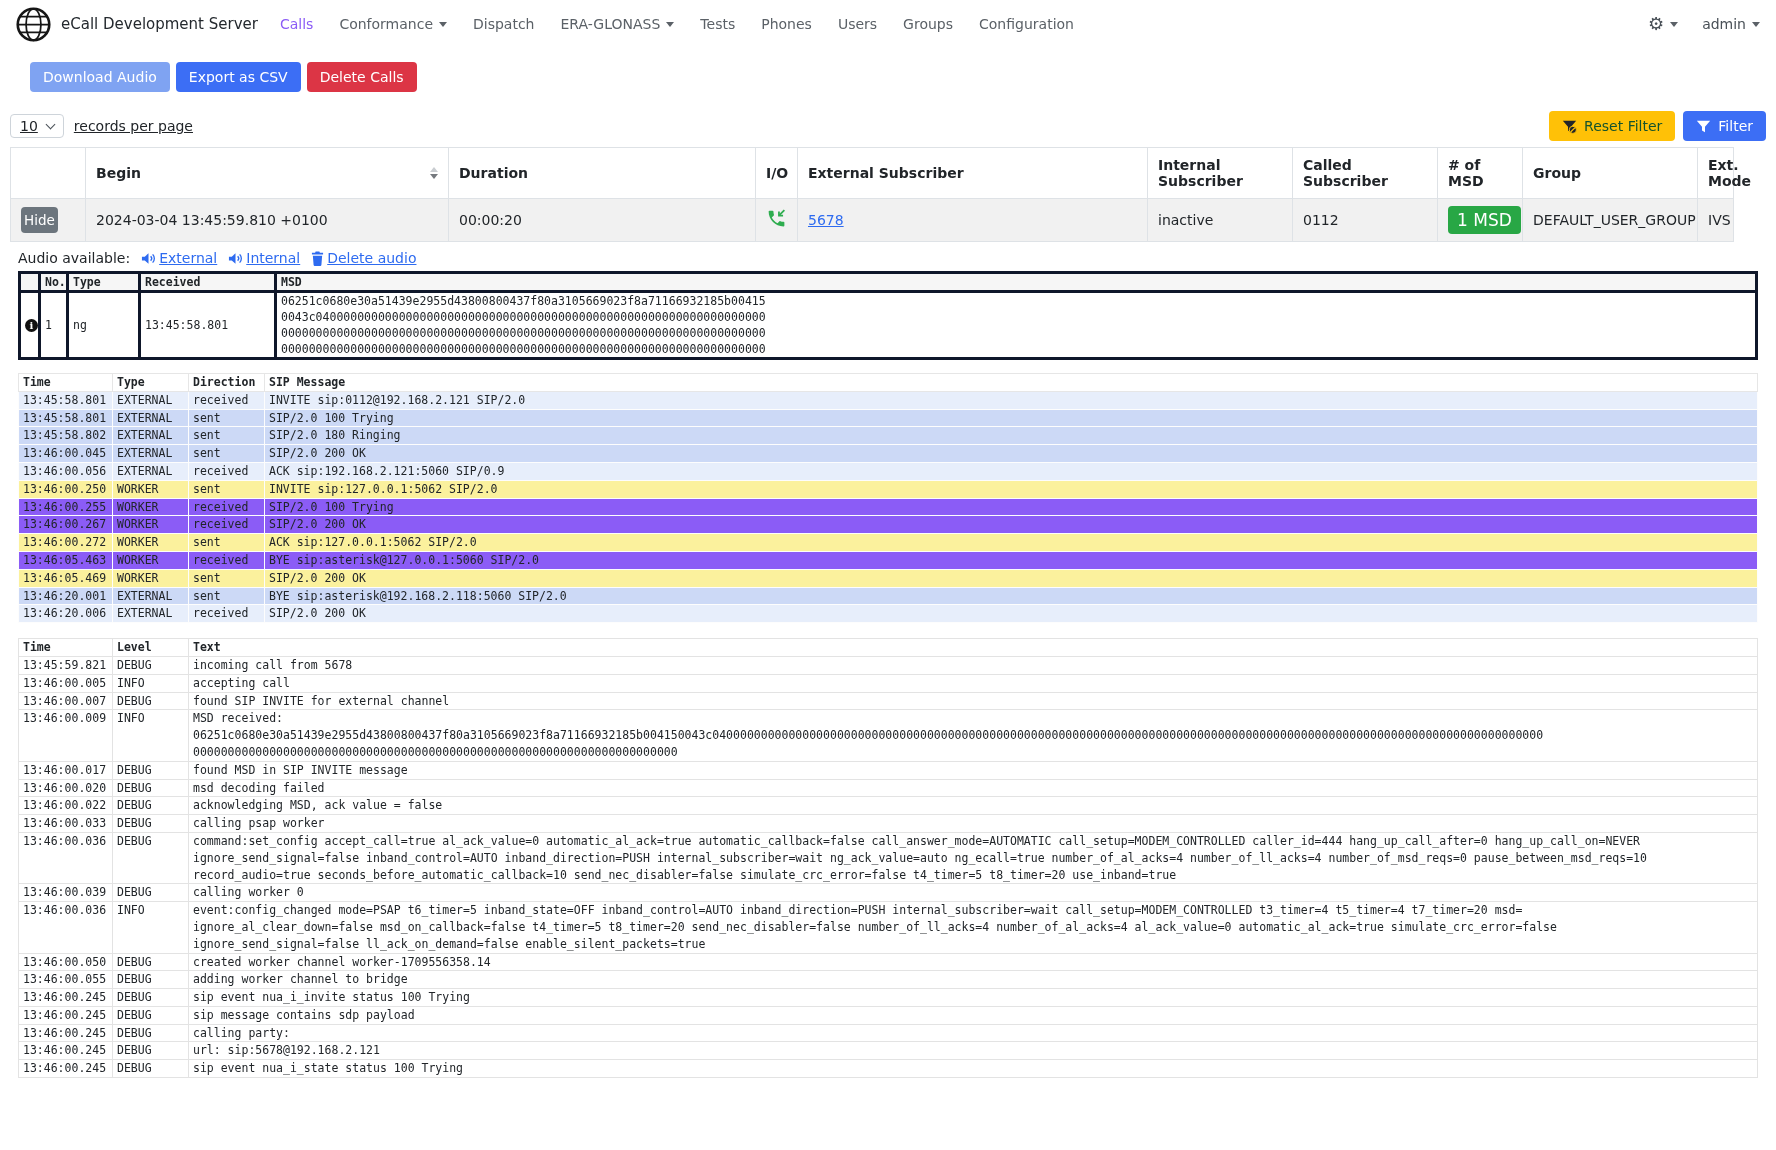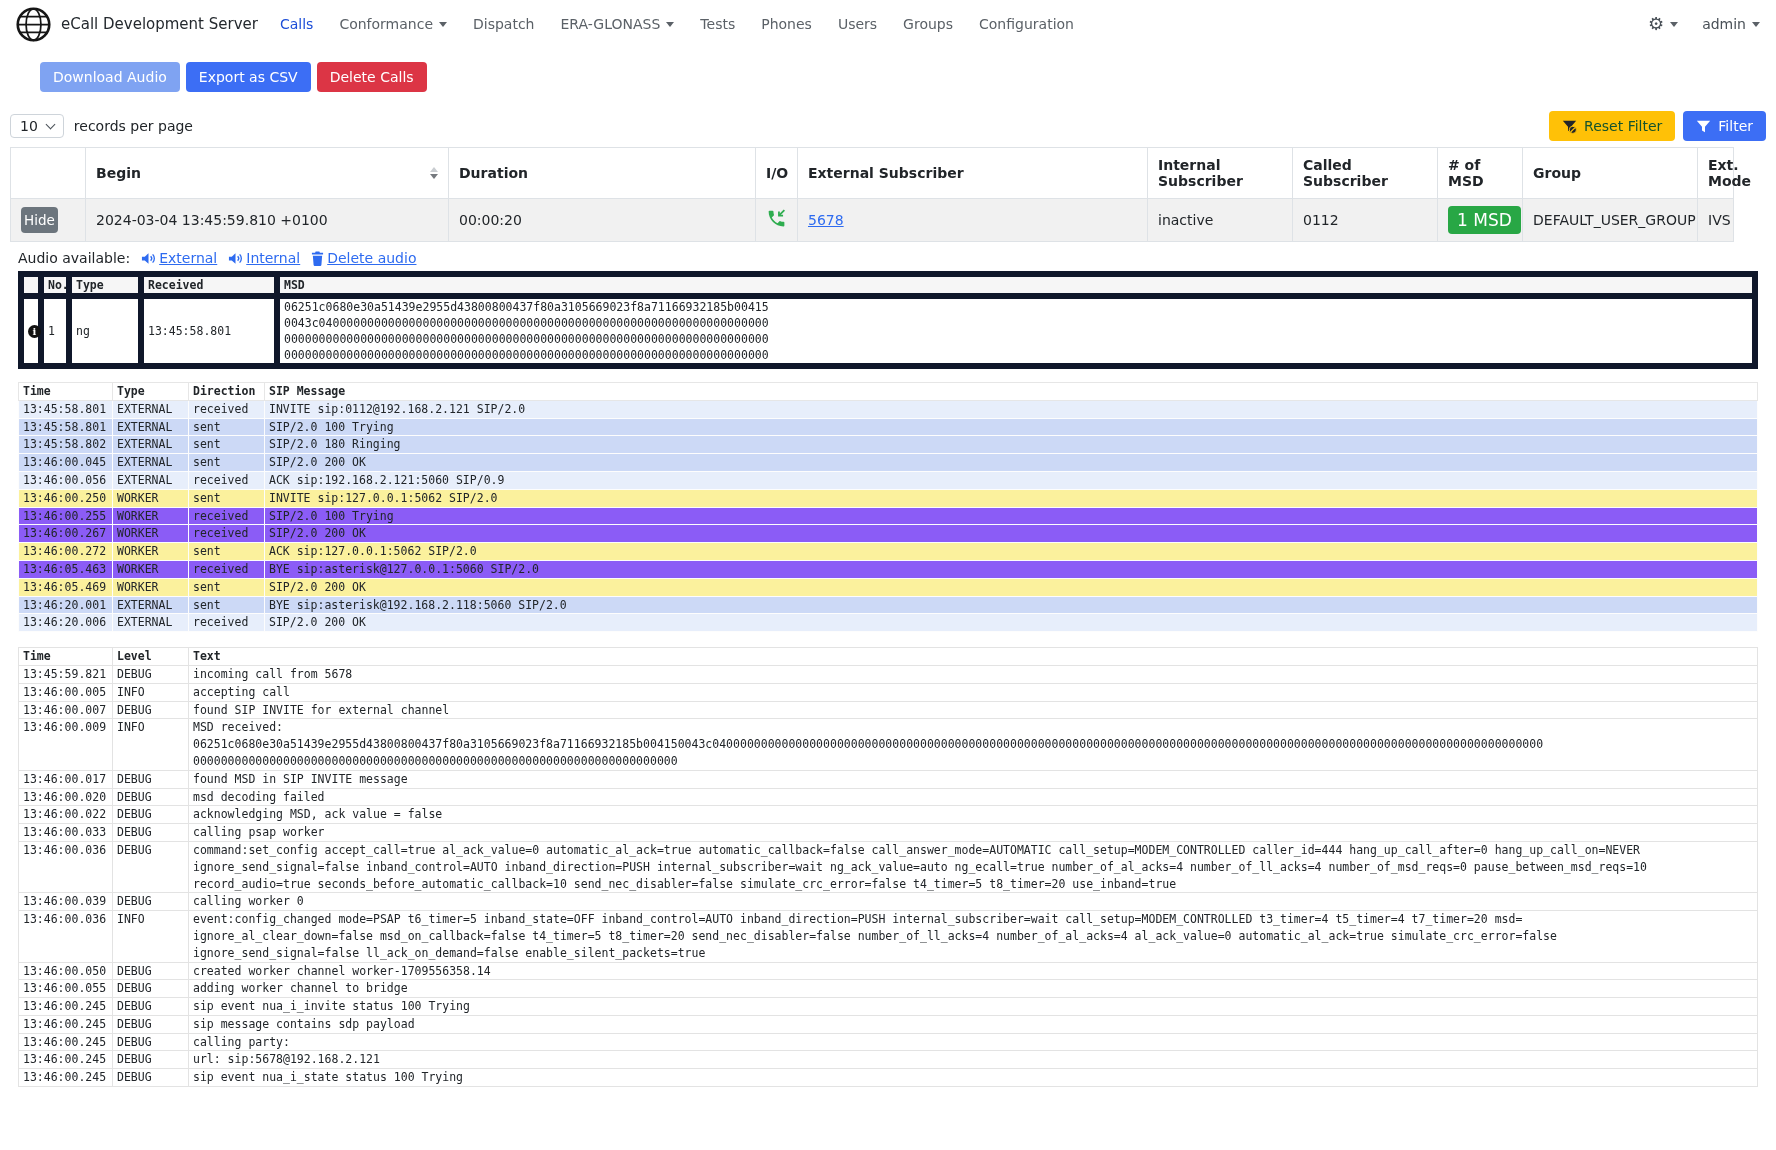--- a/index.html
+++ b/index.html
@@ -9,35 +9,35 @@
     background:#fff; color:#212529;
     font-family:"DejaVu Sans","Liberation Sans",sans-serif;
     font-size:14px;
   }
   
   .navbar { display:flex; align-items:center; height:48px; padding:0 16px; background:#fff; }
   .logo { display:flex; align-items:center; margin-right:10px; }
   .brand { font-size:15px; color:#24292e; margin-right:22px; white-space:nowrap; }
   .nav-links { display:flex; align-items:center; gap:26px; }
   .nav-link { color:#5b6167; cursor:pointer; white-space:nowrap; display:inline-flex; align-items:center; text-decoration:none; }
-  .nav-link.active { color:#1d4ed8; }
+  .nav-link.active { color:#8b5cf6; }
   .caret { display:inline-block; margin-left:6px; border-left:4px solid transparent; border-right:4px solid transparent; border-top:5px solid #5b6167; }
   .nav-right { margin-left:auto; display:flex; align-items:center; gap:24px; }
   .gear { font-size:18px; color:#495057; line-height:1; }
   .nav-user { color:#495057; display:inline-flex; align-items:center; }
   
-  .toolbar { margin:14px 20px 0; display:flex; gap:6px;padding-left:20px; }
+  .toolbar { margin:14px 10px 0; display:flex; gap:6px;padding-left:20px; }
   .btn { border:none; border-radius:4px; padding:7px 13px; font-size:14px; color:#fff; cursor:pointer; font-family:inherit; display:inline-flex; align-items:center; gap:7px; }
   .btn-disabled { background:#7fa3f2; }
   .btn-primary { background:#3c6ef5; }
   .btn-danger { background:#dc3545; }
   .btn-warning { background:#ffc107; color:#14532d; }
   
   .controls { margin:19px 10px 6px; display:flex; align-items:center; }
-  .per-page { display:flex; align-items:center; gap:10px; }
+  .per-page { display:flex; align-items:center; gap:10px;text-decoration:underline; }
   .select-box { display:inline-flex; align-items:center; gap:9px; border:1px solid #ced4da; border-radius:4px; padding:3px 9px; cursor:pointer; color:#212529; }
   .select-caret { width:7px; height:7px; border-right:1.7px solid #495057; border-bottom:1.7px solid #495057; transform:rotate(45deg); margin-top:-3px; }
   .filter-group { margin-left:auto; display:flex; gap:8px; }
   
   table { border-collapse:collapse; }
   .calls-table { width:1724px; margin:0 10px; table-layout:fixed; border:1px solid #dee2e6; }
   .calls-table th, .calls-table td { border:1px solid #dee2e6; text-align:left; padding:8px 10px; font-size:14px; }
   .calls-table th { font-weight:bold; padding:9px 10px; }
   .calls-table tbody tr { background:#f1f1f1; }
   .th-flex { display:flex; align-items:center; justify-content:space-between; }
@@ -48,21 +48,21 @@
   .badge-msd { background:#28a745; color:#fff; border-radius:4px; padding:4px 9px; font-size:17px; white-space:nowrap; }
   a.link { color:#2e6bf0; text-decoration:underline; cursor:pointer; }
   .io-cell { text-align:center !important; padding:6px 2px !important; }
   
   .detail { margin:8px 18px 0; }
   .audio-line { display:flex; align-items:center; gap:5px; margin:2px 0 5px; font-size:14px; }
   .audio-link { color:#2e6bf0; text-decoration:underline; cursor:pointer; display:inline-flex; align-items:center; gap:3px; margin-left:6px; }
   .audio-link svg { flex:none; }
   
   .msd-table { width:1740px; table-layout:fixed; border:1px solid #c6c6c6; }
-  .msd-table th, .msd-table td { border:6px solid #0f172a; font-family:"DejaVu Sans Mono","Liberation Mono",monospace; font-size:11.5px; line-height:16px; padding:0 4px; text-align:left; vertical-align:middle; }
+  .msd-table th, .msd-table td { border:3px solid #0f172a; font-family:"DejaVu Sans Mono","Liberation Mono",monospace; font-size:11.5px; line-height:16px; padding:0 4px; text-align:left; vertical-align:middle; }
   .msd-table th { font-weight:bold; background:#f6f6f6; }
   .pre { white-space:pre-line; word-break:break-all; }
   .info-dot { display:inline-block; width:13px; height:13px; border-radius:50%; background:#111; color:#fff; font-family:"DejaVu Serif",serif; font-size:10px; line-height:13px; text-align:center; font-weight:bold; }
   
   .sip-table { width:1740px; margin-top:13px; table-layout:fixed; border:1px solid #c6c6c6; }
   .sip-table th, .sip-table td { border:1px solid #fdfdfd; font-family:"DejaVu Sans Mono","Liberation Mono",monospace; font-size:11.5px; line-height:16.8px; padding:0 4px; text-align:left; white-space:nowrap; overflow:hidden; }
   .sip-table th { font-weight:bold; background:#fff; border-color:#e6e6e6; }
   tr.ext-recv { background:#e7eefb; }
   tr.ext-sent { background:#ccd9f6; }
   tr.wrk-sent { background:#fbf19d; }

